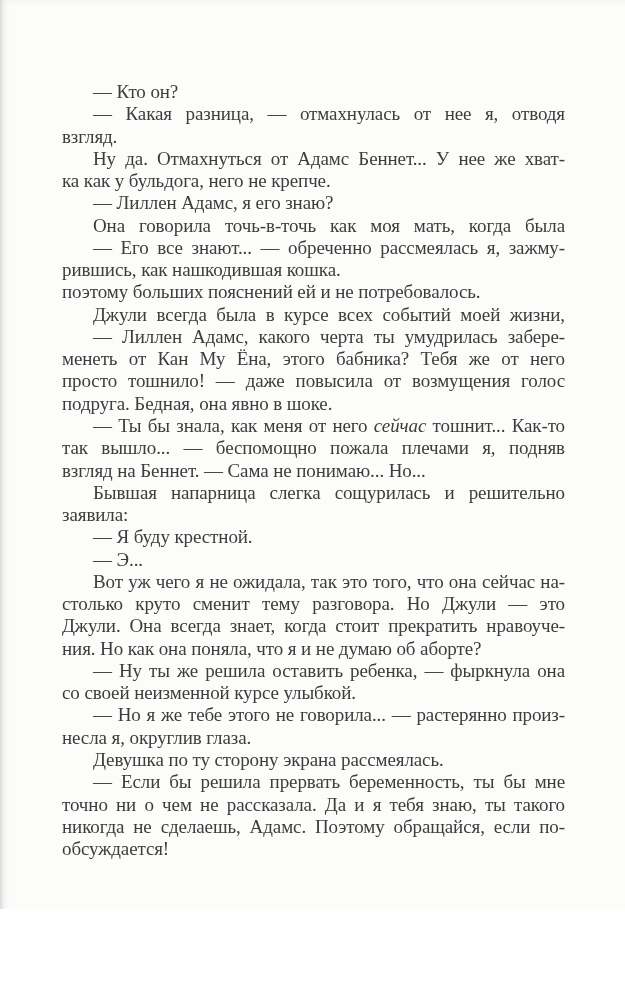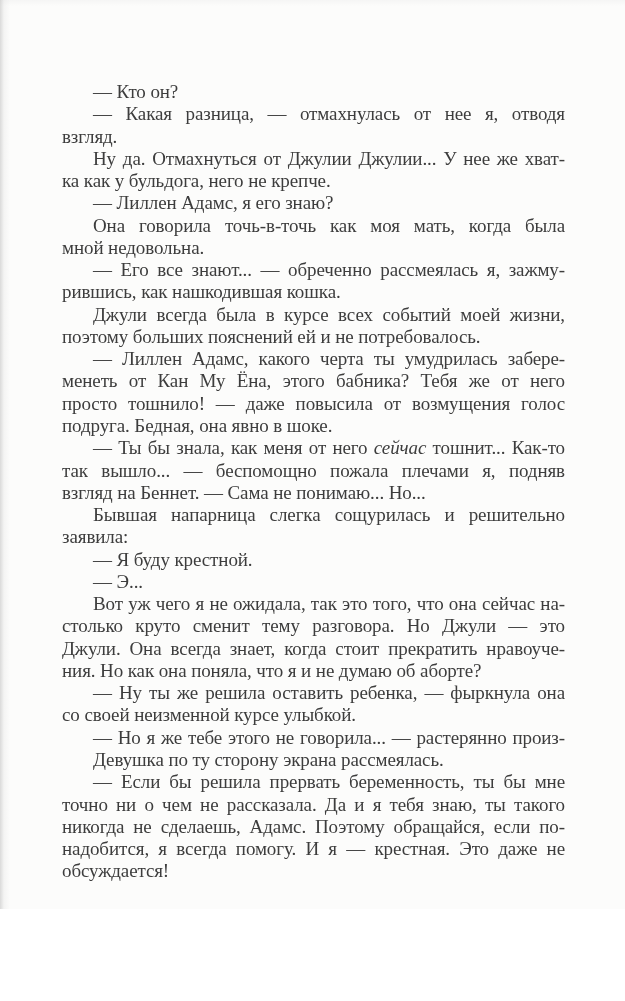--- a/index.html
+++ b/index.html
@@ -59,37 +59,36 @@
 <div class="page">
   <div class="text-block">
       <div class="paragraph">
         <div class="line indent last"><span>— Кто он?</span></div>
       </div>
       <div class="paragraph">
         <div class="line indent"><span>— Какая разница, — отмахнулась от нее я, отводя</span></div>
         <div class="line last"><span>взгляд.</span></div>
       </div>
       <div class="paragraph">
-        <div class="line indent"><span>Ну да. Отмахнуться от Джулии Джулии... У нее же хват-</span></div>
+        <div class="line indent"><span>Ну да. Отмахнуться от Адамс Беннет... У нее же хват-</span></div>
         <div class="line last"><span>ка как у бульдога, него не крепче.</span></div>
       </div>
       <div class="paragraph">
         <div class="line indent last"><span>— Лиллен Адамс, я его знаю?</span></div>
       </div>
       <div class="paragraph">
         <div class="line indent"><span>Она говорила точь-в-точь как моя мать, когда была</span></div>
-        <div class="line last"><span>мной недовольна.</span></div>
       </div>
       <div class="paragraph">
         <div class="line indent"><span>— Его все знают... — обреченно рассмеялась я, зажму-</span></div>
         <div class="line last"><span>рившись, как нашкодившая кошка.</span></div>
       </div>
       <div class="paragraph">
+        <div class="line last"><span>поэтому больших пояснений ей и не потребовалось.</span></div>
         <div class="line indent"><span>Джули всегда была в курсе всех событий моей жизни,</span></div>
-        <div class="line last"><span>поэтому больших пояснений ей и не потребовалось.</span></div>
       </div>
       <div class="paragraph">
         <div class="line indent"><span>— Лиллен Адамс, какого черта ты умудрилась забере-</span></div>
         <div class="line"><span>менеть от Кан Му Ёна, этого бабника? Тебя же от него</span></div>
         <div class="line"><span>просто тошнило! — даже повысила от возмущения голос</span></div>
         <div class="line last"><span>подруга. Бедная, она явно в шоке.</span></div>
       </div>
       <div class="paragraph">
         <div class="line indent"><span>— Ты бы знала, как меня от него </span><i>сейчас</i><span> тошнит... Как-то</span></div>
         <div class="line"><span>так вышло... — беспомощно пожала плечами я, подняв</span></div>
@@ -110,26 +109,26 @@
         <div class="line"><span>столько круто сменит тему разговора. Но Джули — это</span></div>
         <div class="line"><span>Джули. Она всегда знает, когда стоит прекратить нравоуче-</span></div>
         <div class="line last"><span>ния. Но как она поняла, что я и не думаю об аборте?</span></div>
       </div>
       <div class="paragraph">
         <div class="line indent"><span>— Ну ты же решила оставить ребенка, — фыркнула она</span></div>
         <div class="line last"><span>со своей неизменной курсе улыбкой.</span></div>
       </div>
       <div class="paragraph">
         <div class="line indent"><span>— Но я же тебе этого не говорила... — растерянно произ-</span></div>
+        <div class="line last"><span>несла я, округлив глаза.</span></div>
       </div>
       <div class="paragraph">
         <div class="line indent last"><span>Девушка по ту сторону экрана рассмеялась.</span></div>
       </div>
       <div class="paragraph">
         <div class="line indent"><span>— Если бы решила прервать беременность, ты бы мне</span></div>
         <div class="line"><span>точно ни о чем не рассказала. Да и я тебя знаю, ты такого</span></div>
         <div class="line"><span>никогда не сделаешь, Адамс. Поэтому обращайся, если по-</span></div>
-        <div class="line"><span>надобится, я всегда помогу. И я — крестная. Это даже не</span></div>
         <div class="line last"><span>обсуждается!</span></div>
       </div>
     </div>
   <div class="page-number">9</div>
 </div>
 
 </body></html>

